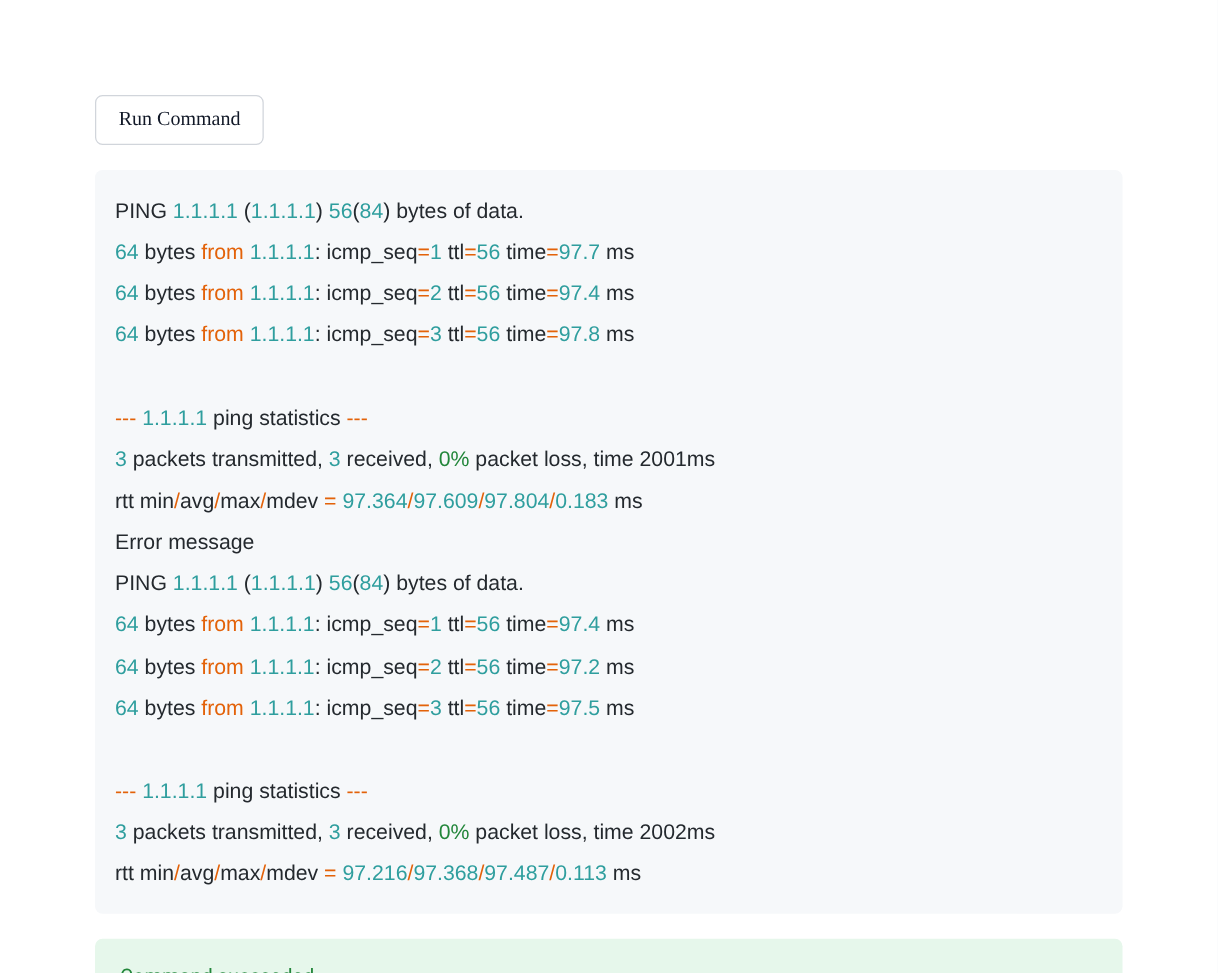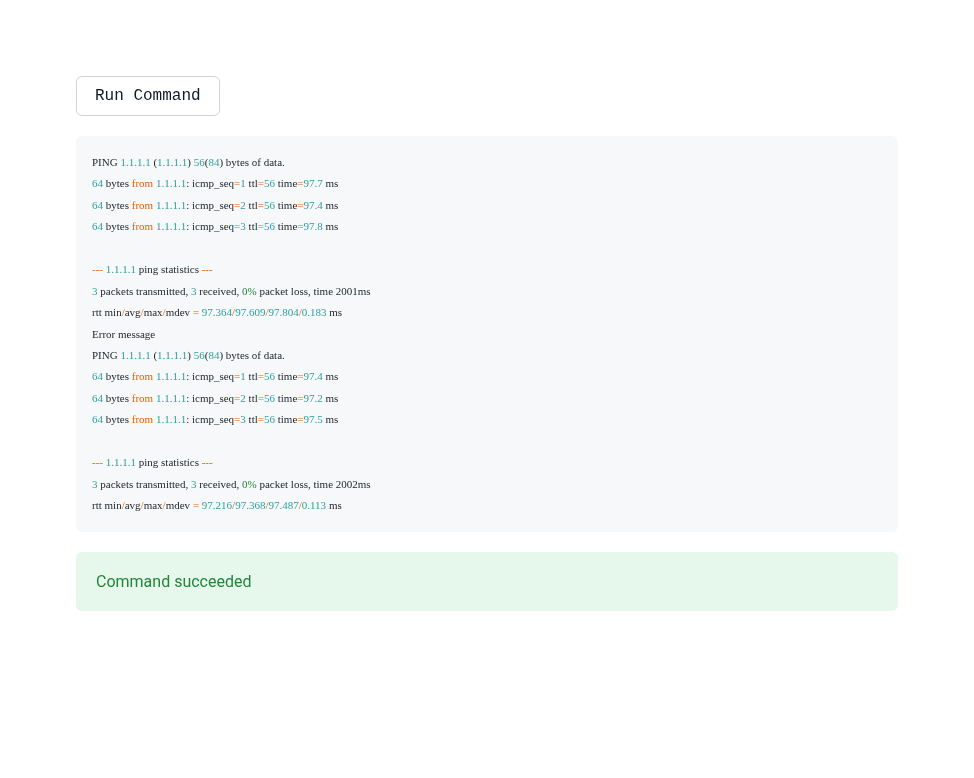--- a/index.html
+++ b/index.html
@@ -14,29 +14,29 @@
       width: 974px;
     }
     .run-button {
       background: #ffffff;
       border: 1px solid #d1d5db;
       border-radius: 6px;
       padding: 10px 18px;
       font-size: 16px;
       color: #111827;
       cursor: pointer;
-      font-family: Liberation Mono, monospace;
+      font-family: Liberation Serif, serif;
     }
     .code-block {
       margin-top: 20px;
       background: #f6f8fa;
       border-radius: 6px;
       padding: 16px;
-      font-family: Liberation Serif, serif;
-      font-size: 11px;
+      font-family: Liberation Sans, sans-serif;
+      font-size: 17px;
       line-height: 1.95;
       color: #24292e;
       white-space: pre;
       overflow-x: auto;
     }
     .tok-num { color: #2f9e9e; }
     .tok-kw { color: #e36209; }
     .tok-op { color: #e36209; }
     .tok-pct { color: #22863a; }
     .tok-dash { color: #e36209; }

